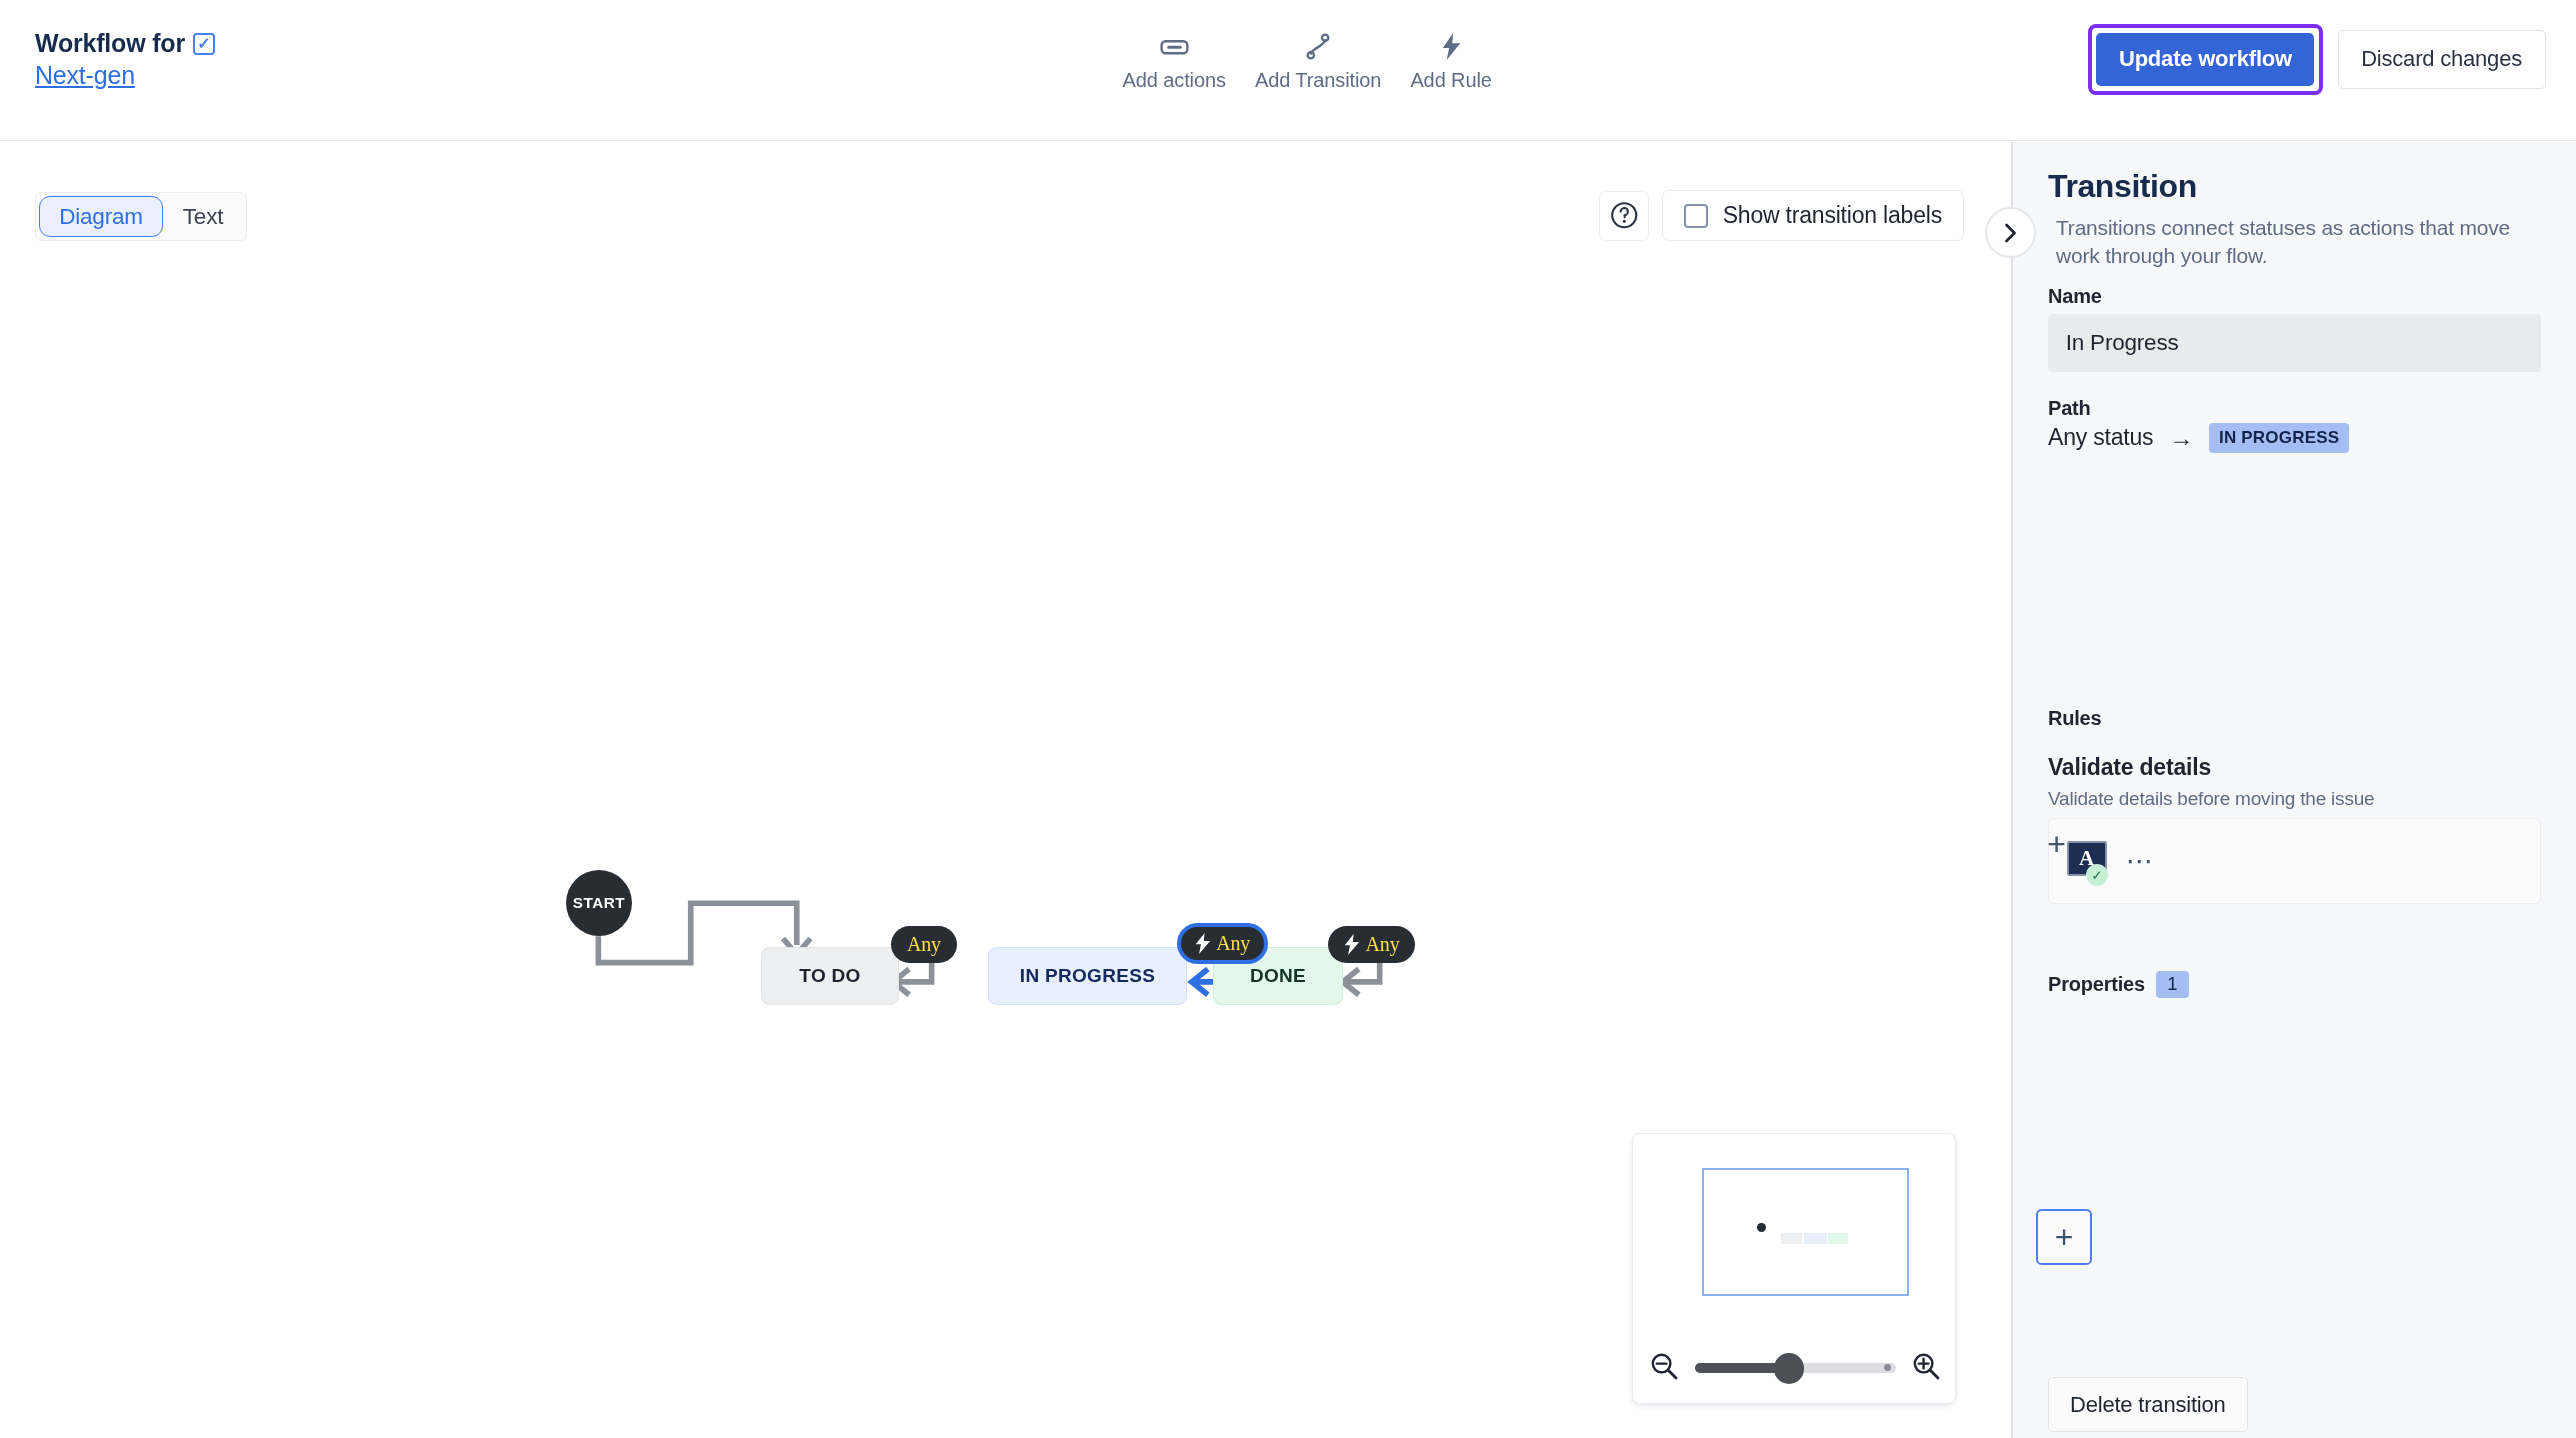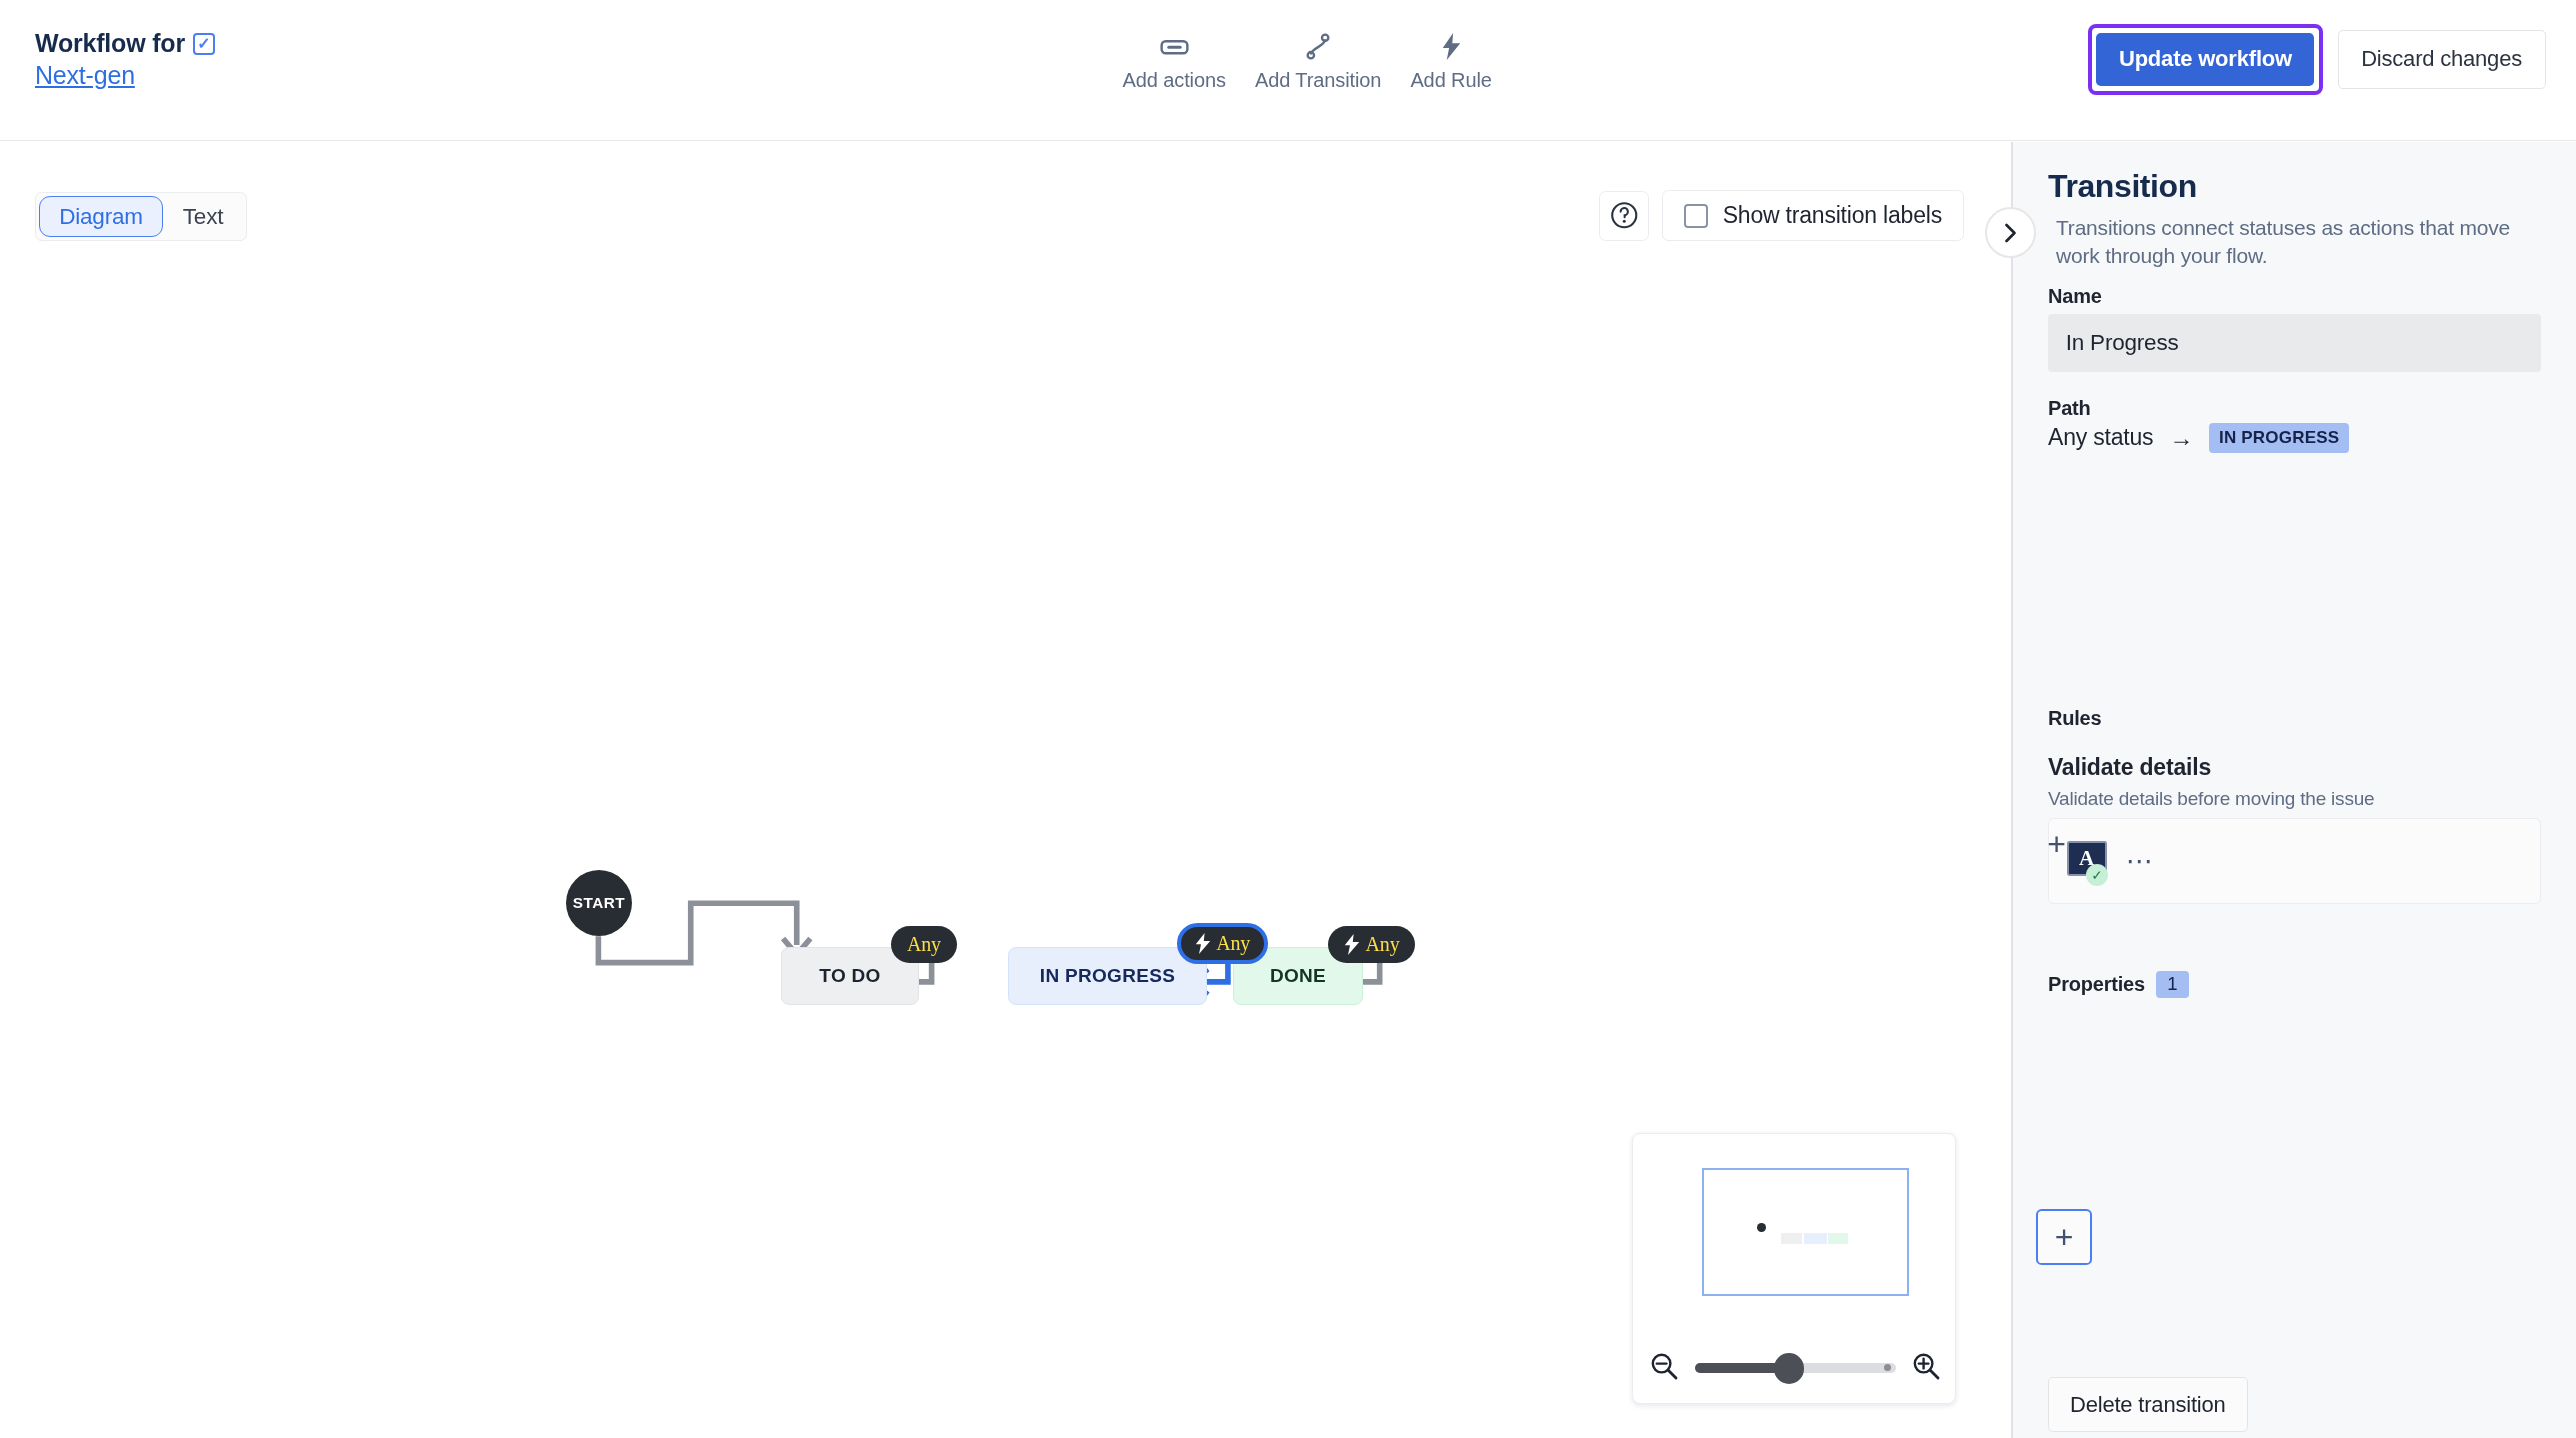--- a/index.html
+++ b/index.html
@@ -111,21 +111,21 @@
   .diagram { position: absolute; left: 0; top: 0; width: 2011px; height: 1296px; }
   .node {
     position: absolute; display: flex; align-items: center; justify-content: center;
     font-weight: 700; letter-spacing: 0.3px; cursor: pointer;
   }
   .start-node {
     width: 66px; height: 66px; border-radius: 50%;
     background: #282c33; color: #fff; font-size: 15.3px; letter-spacing: 0.5px;
   }
   .status-node {
-    width: 138px; height: 58px; border-radius: 8px; font-size: 19px; margin-left: 20px;
+    width: 138px; height: 58px; border-radius: 8px; font-size: 19px;
   }
   .st-todo  { background: #eeeff0; border: 1.6px solid #e2e4e6; color: #1d2330; }
   .st-prog  { background: #e7effd; border: 1.6px solid #d4e2fb; color: #16295c; }
   .st-done  { background: #e2f8ea; border: 1.6px solid #cdf0db; color: #143523; }
 
   .anybadge {
     position: absolute; background: #282c33; color: #fde047;
     border-radius: 802px; display: flex; align-items: center; justify-content: center;
     gap: 5.6px; font-size: 20px; padding: 7.2px 16px; cursor: pointer; z-index: 12;
     letter-spacing: -0.2px; font-weight: 400; font-family: Liberation Serif, serif;

